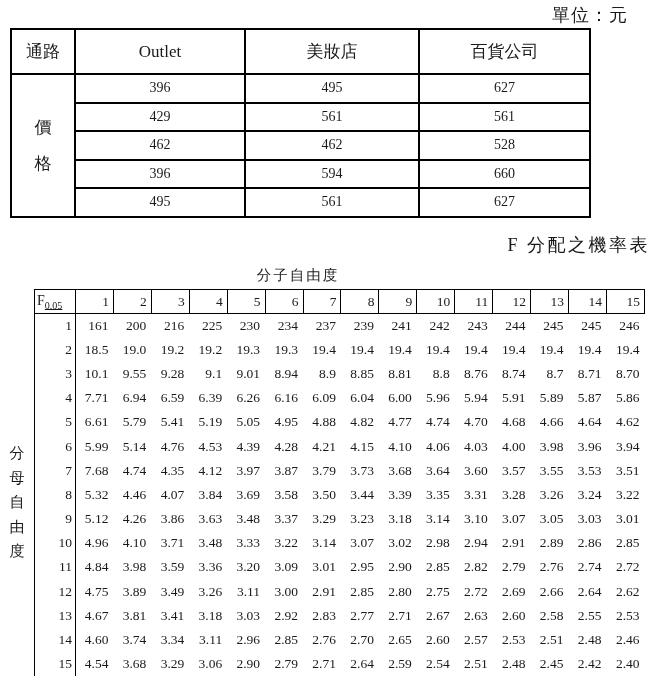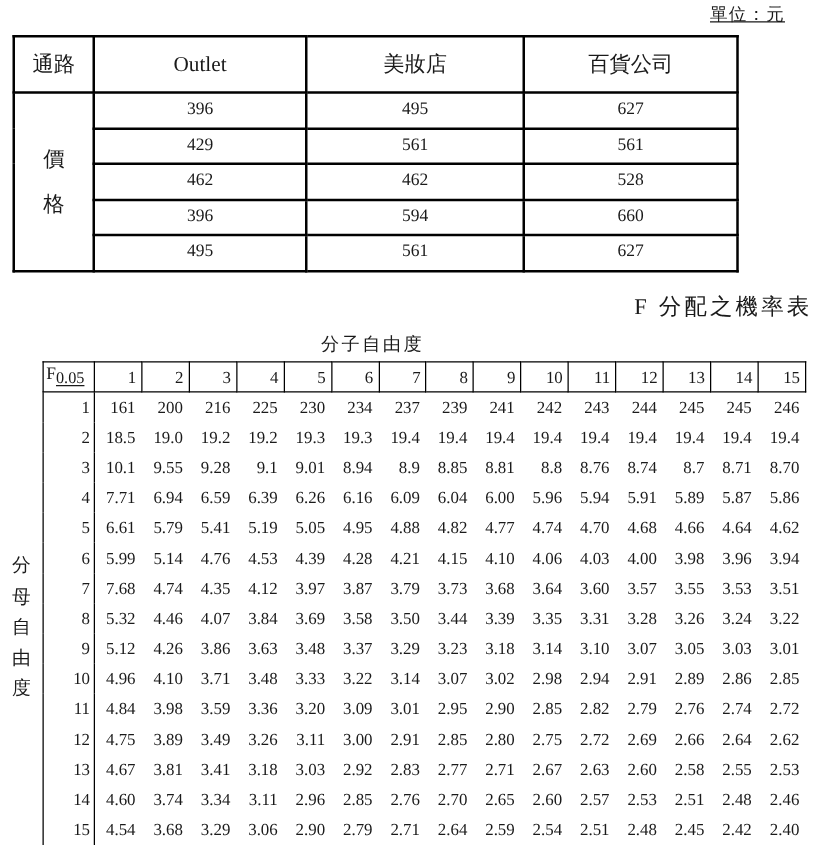--- a/index.html
+++ b/index.html
@@ -2,21 +2,21 @@
 <html><head>
 <meta charset="utf-8">
 <style>
   html,body{margin:0;padding:0;}
   body{
     width:650px;height:684px;background:#ffffff;position:relative;overflow:hidden;
     font-family:"Liberation Serif","DejaVu Serif",serif;color:#1a1a1a;
   }
   
   .unit-label{
-    position:absolute;top:3px;right:22px;font-size:14px;letter-spacing:1px;text-decoration:underline;
+    position:absolute;top:3px;right:22px;font-size:18px;letter-spacing:1px;
   }
   
   table{border-collapse:collapse;}
   .price-table{
     position:absolute;left:10px;top:28px;width:571px;table-layout:fixed;
   }
   .price-table th,.price-table td{
     border:2px solid #000;text-align:center;vertical-align:middle;padding:0;
     font-weight:normal;
   }
@@ -53,21 +53,21 @@
   }
   .f-table th,.f-table td{padding:0;font-weight:normal;vertical-align:middle;}
   .f-table thead tr{height:24px;}
   .f-table tbody tr{height:24.2px;}
   .f-table thead th{
     border:1.5px solid #000;text-align:right;padding-right:4px;
   }
   .f-table thead th.corner{
     width:38px;text-align:left;padding-left:2px;padding-right:0;font-size:14px;
   }
-  .f-table thead th.corner sub{font-size:13px;text-decoration:underline;}
+  .f-table thead th.corner sub{font-size:10px;text-decoration:underline;}
   .f-table tbody td{border:none;text-align:right;padding-right:5px;}
   .f-table tbody td.rlab{
     border-left:1.5px solid #000;border-right:1.5px solid #000;
     padding-right:3px;
   }
 </style>
 </head>
 <body>
 
 <div>

